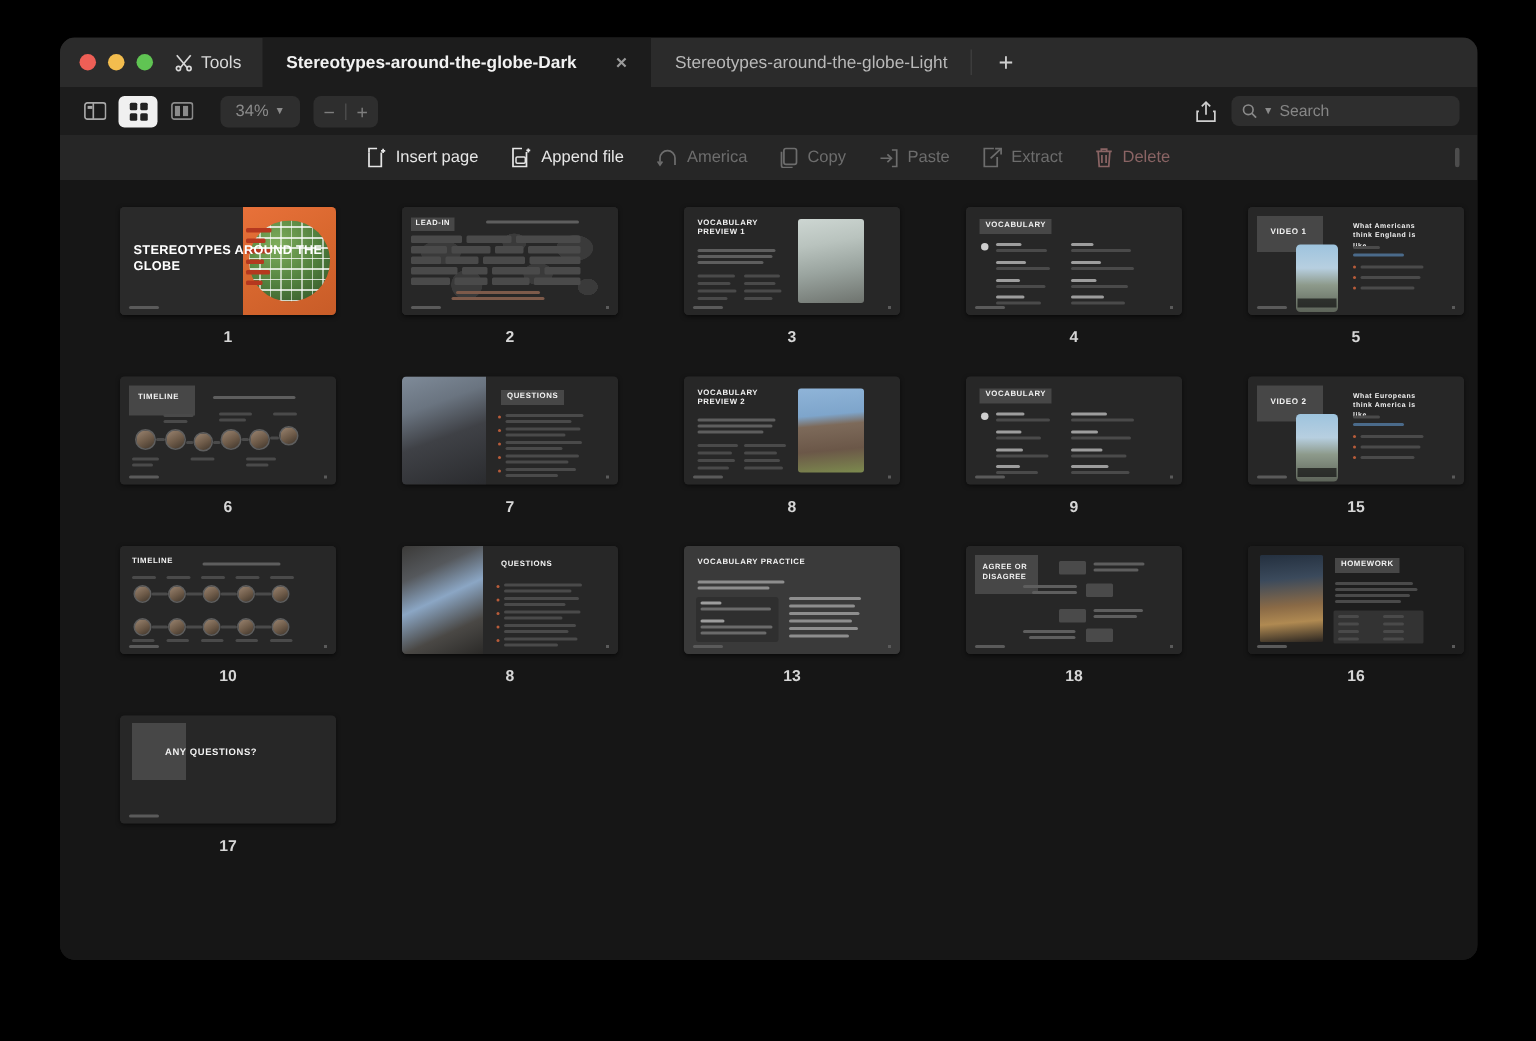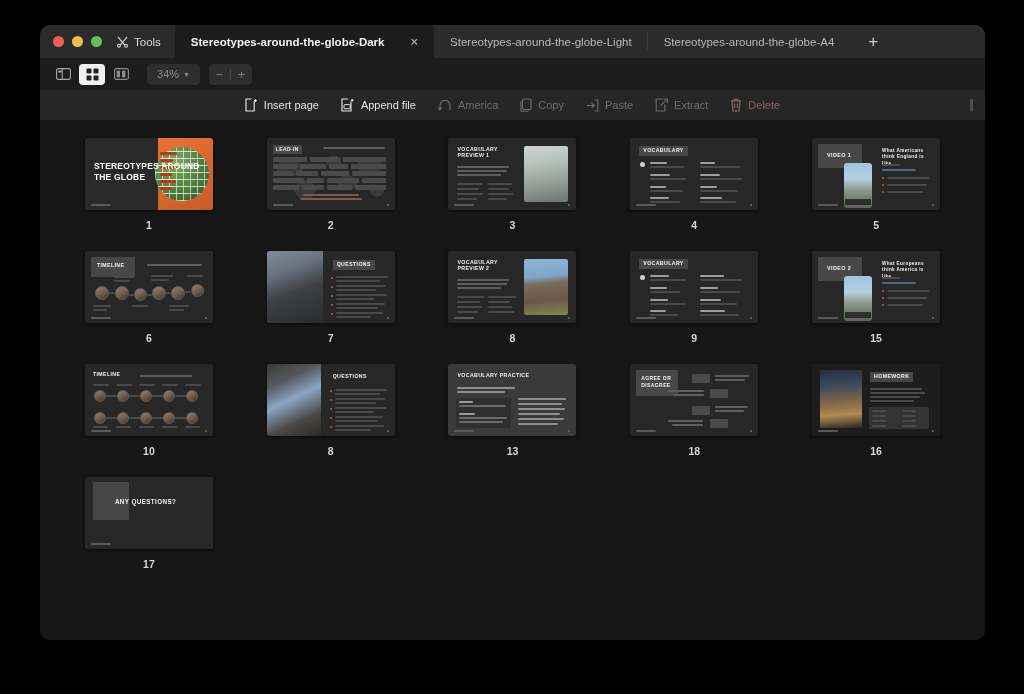--- a/index.html
+++ b/index.html
@@ -142,21 +142,21 @@
     overflow: hidden;
   }
   .grid {
     display: grid;
     grid-template-columns: repeat(5, 1fr);
     column-gap: 44px;
     row-gap: 0px;
   }
   .cell { display: flex; flex-direction: column; align-items: center; }
   .thumb {
-    width: 128px; height: 72px;
+    width: 144px; height: 72px;
     border-radius: 3px;
     overflow: hidden;
     position: relative;
     background: #262626;
     box-shadow: 0 1px 3px rgba(0,0,0,.55);
   }
   .pnum {
     font-size: 10.5px; color: #d6d6d6;
     margin: 9px 0 20px 0; font-weight: bold;
   }
@@ -275,23 +275,20 @@
     <div class="tab active">
       <span class="tab-label">Stereotypes-around-the-globe-Dark</span>
       <span class="tab-close">×</span>
     </div>
 
     <div class="tab">
       <span class="tab-label">Stereotypes-around-the-globe-Light</span>
       <span class="tab-sep"></span>
     </div>
 
-    <div class="tab">
-      <span class="tab-label">Stereotypes-around-the-globe-A4</span>
-    </div>
 
     <div class="newtab">+</div>
   </div>
 
   <div class="toolbar">
     <div class="vbtn">
       <svg width="15" height="12" viewBox="0 0 15 12" fill="none" stroke="#a8a8a8" stroke-width="1.1">
         <rect x="0.6" y="0.6" width="13.8" height="10.8" rx="1.6"></rect>
         <rect x="2.4" y="2.6" width="3.2" height="2" fill="#a8a8a8" stroke="none"></rect>
         <line x1="6.2" y1="0.6" x2="6.2" y2="11.4"></line>
@@ -317,20 +314,35 @@
       <span>34%</span>
       <span class="chev">▼</span>
     </div>
 
     <div class="stepper">
       <span class="sb">−</span>
       <span class="div"></span>
       <span class="sb">+</span>
     </div>
 
+    <div class="tb-right">
+      <svg class="share-ico" viewBox="0 0 14 15" fill="none" stroke="#cfcfcf" stroke-width="1.15">
+        <path d="M7 1.2 V9.5"></path>
+          <path d="M4.2 3.9 L7 1.1 L9.8 3.9"></path>
+        <path d="M2.3 7.2 H1.1 V13.8 H12.9 V7.2 H11.7"></path>
+      </svg>
+      <div class="search">
+        <svg width="10" height="10" viewBox="0 0 10 10" fill="none" stroke="#8a8a8a" stroke-width="1.1">
+          <circle cx="4.2" cy="4.2" r="3.2"></circle>
+            <line x1="6.6" y1="6.6" x2="9.4" y2="9.4"></line>
+        </svg>
+        <span class="chev">▼</span>
+        <span>Search</span>
+      </div>
+    </div>
   </div>
 
   <div class="actionbar">
 
     <div class="act">
       <svg width="13" height="14" viewBox="0 0 13 14" fill="none" stroke="#e6e6e6" stroke-width="1.15">
         <path d="M1 3.6 V13 H9.2 V3.6"></path>
           <path d="M1 3.6 V1 H6.4"></path>
         <path d="M10.4 1.2 V4"></path>
           <path d="M9 2.6 H11.8"></path>

